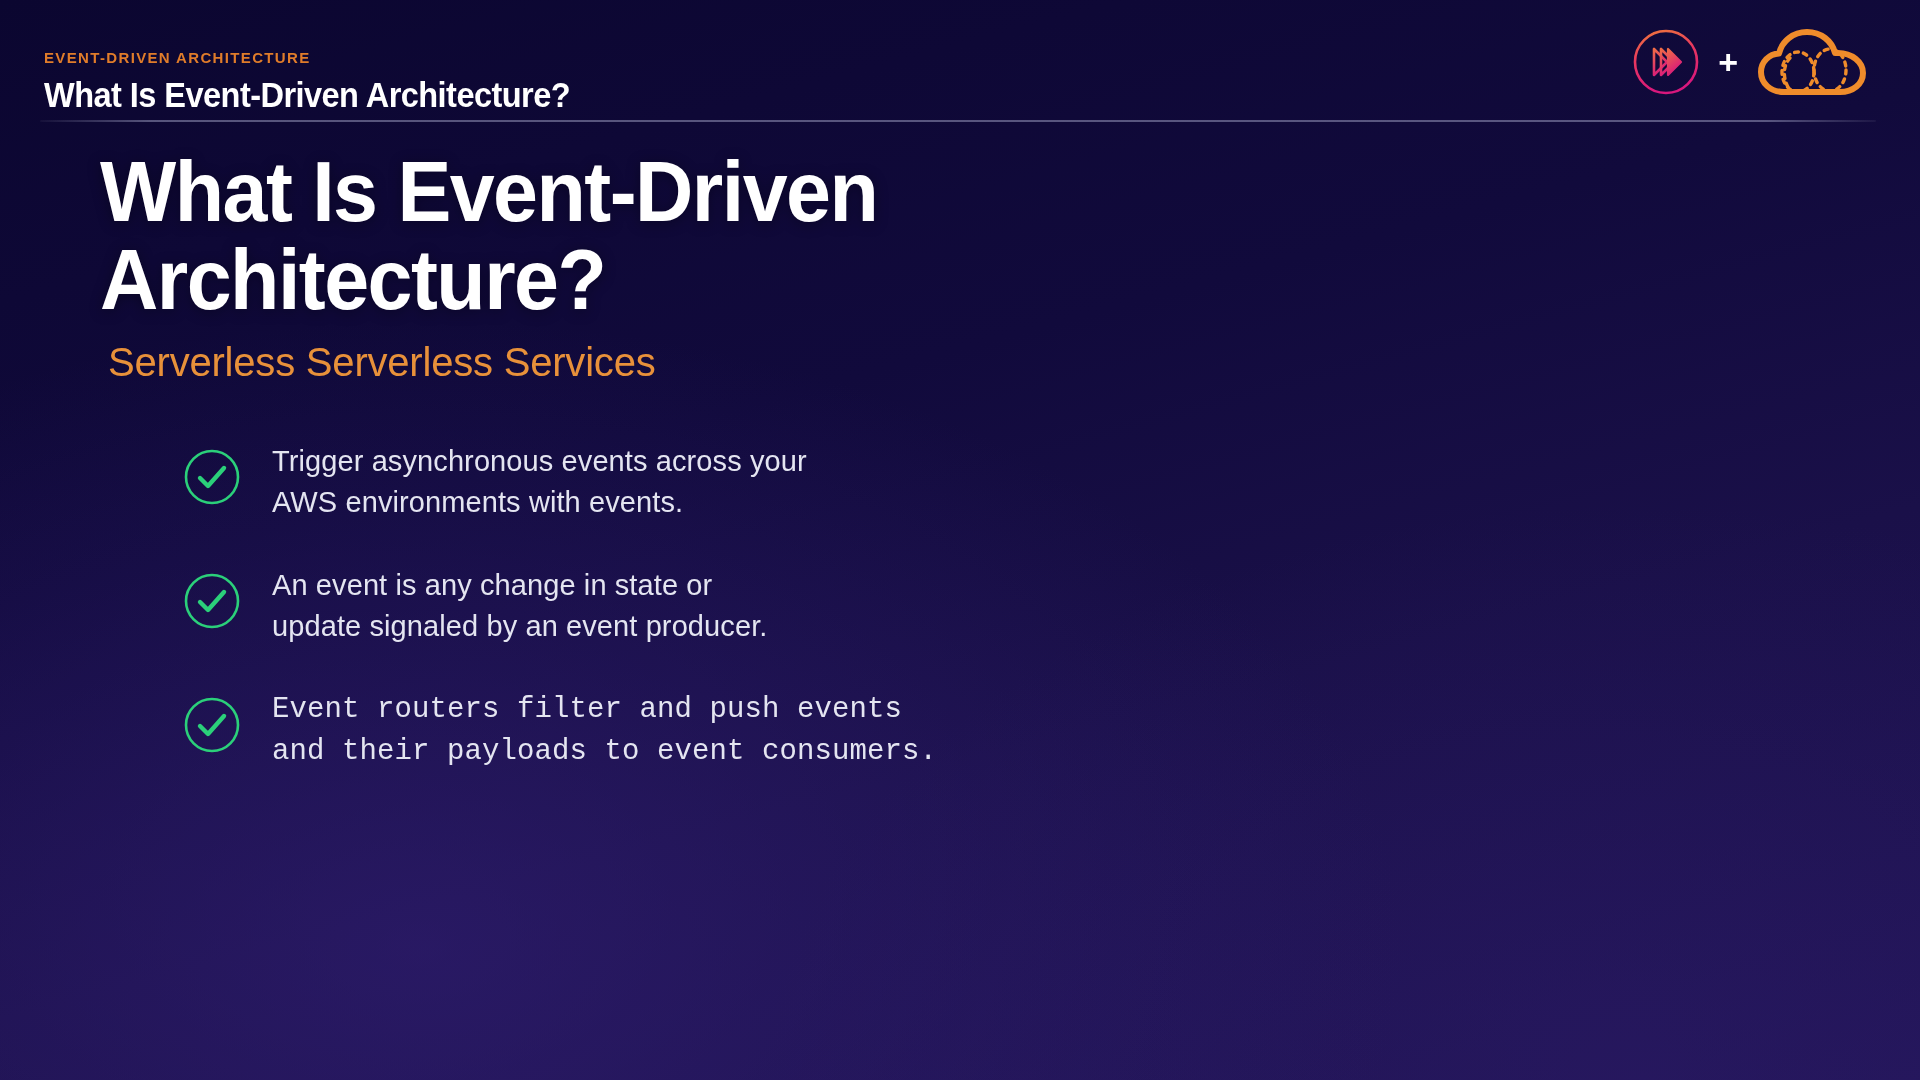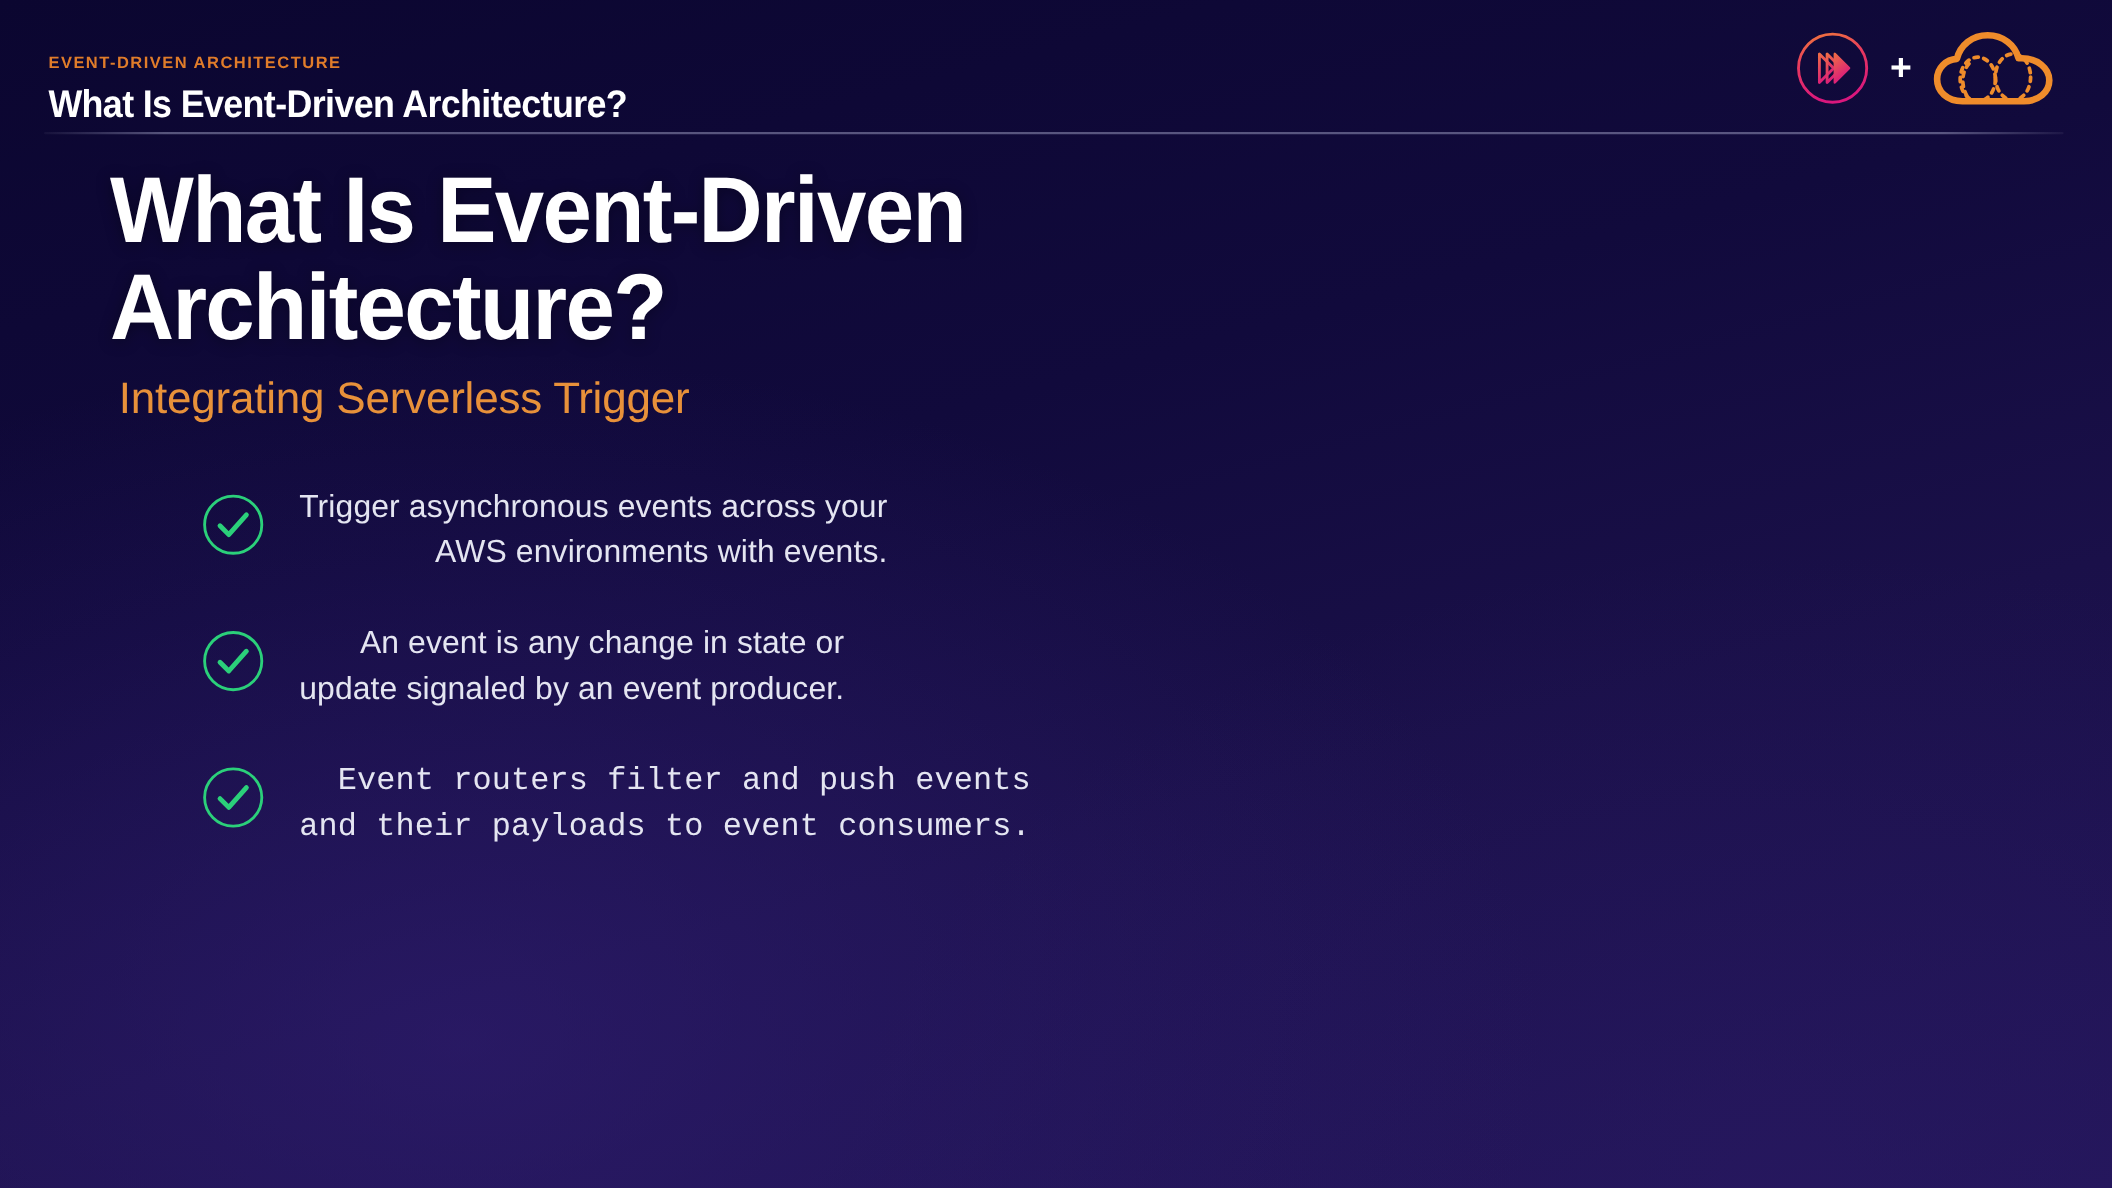--- a/index.html
+++ b/index.html
@@ -156,21 +156,20 @@
     margin-left: 82px;
   }
 
   .bullet-text {
     color: #e4e5f1;
     font-size: 29px;
     line-height: 1.42;
     letter-spacing: 0.1px;
     white-space: pre-line;
     padding-top: 2px;
-    text-align: right;
   }
 </style>
 </head>
 <body>
 
 <div id="slide">
 
   <div class="header">
 
     <div class="header-texts">
@@ -220,21 +219,21 @@
 
     </div>
 
     <div class="header-sep"></div>
   </div>
 
   <div class="content">
 
     <h1 class="headline">What Is Event-Driven Architecture?</h1>
 
-    <div class="subhead">Integrating Serverless Trigger</div>
+    <div class="subhead">Serverless Serverless Services</div>
 
     <ul class="bullets">
 
       <li class="bullet">
         <span class="check-badge">
           <svg viewBox="0 0 60 60" width="60" height="60">
             <circle cx="30" cy="30" r="26" fill="none" stroke="#2bd07a" stroke-width="2.6"></circle>
             <path d="M18 31 L26 39 L42 21" fill="none" stroke="#2bd07a" stroke-width="4.4" stroke-linecap="round" stroke-linejoin="round"></path>
           </svg>
         </span>

